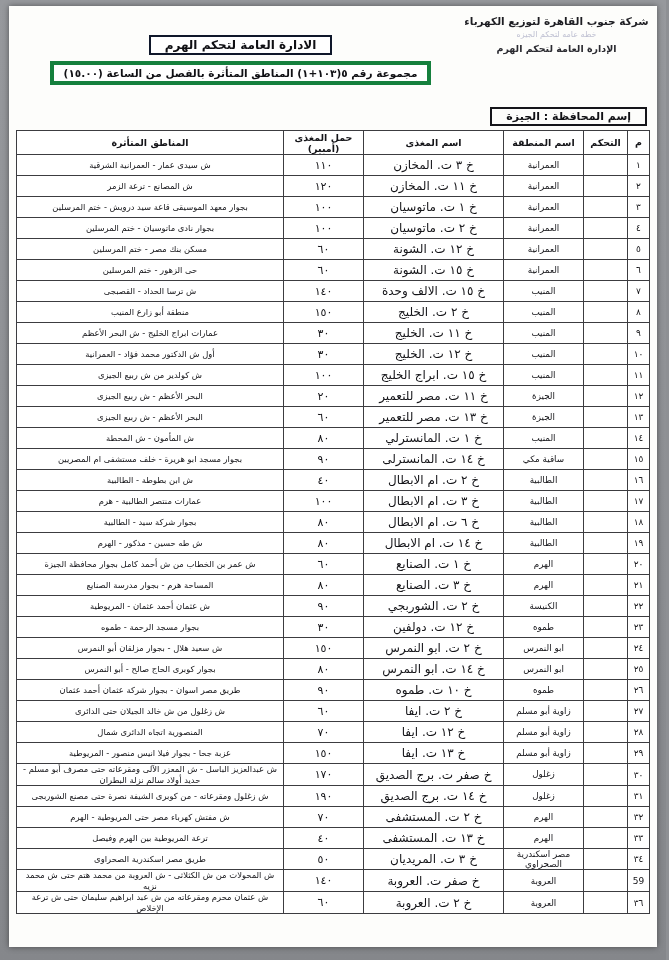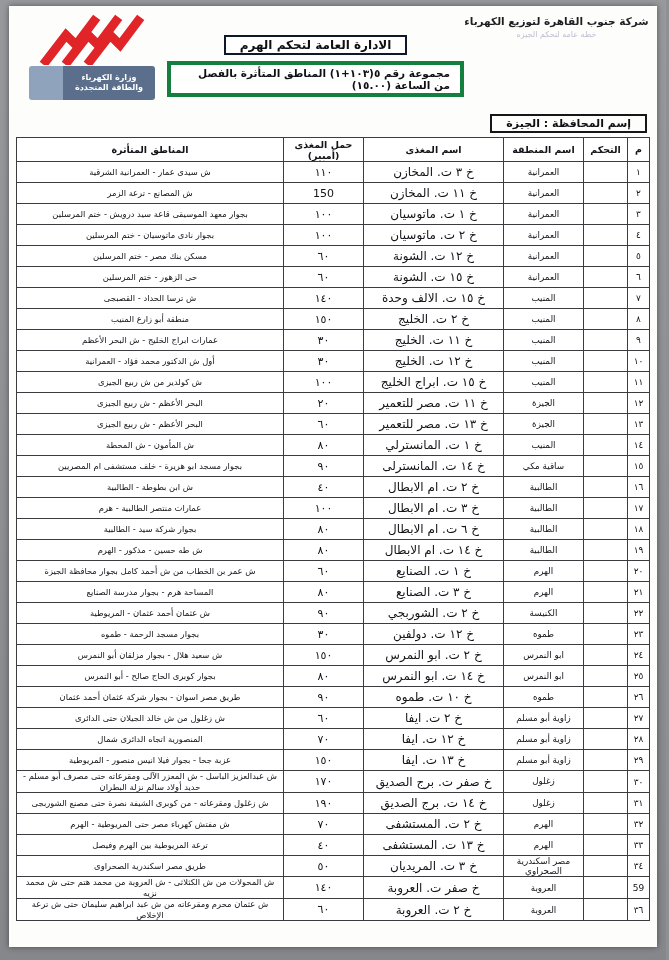--- a/index.html
+++ b/index.html
@@ -18,21 +18,21 @@
   .title-box{border:2px solid #0f172a;padding:1px 14px;font-weight:bold;font-size:12px;color:#101014;background:#fff;}
   .title-box2{border:4px solid #15803d;padding:2px 10px;font-weight:bold;font-size:10.5px;color:#101014;background:#fff;}
   .logo{width:150px;display:flex;flex-direction:column;align-items:center;padding-top:2px;}
   .logo svg{display:block;}
   .logo-band{display:flex;direction:ltr;margin-top:1px;}
   .band-light{width:34px;height:34px;background:#8fa3bd;border-radius:3px 0 0 3px;}
   .band-main{width:92px;height:34px;background:#5b6f8d;border-radius:0 3px 3px 0;color:#fff;
     display:flex;flex-direction:column;justify-content:center;text-align:center;font-size:8px;font-weight:bold;line-height:1.3;}
 
   
-  .gov-row{padding:0 10px 3px;height:22px;margin-top:7px;}
+  .gov-row{padding:0 10px 3px;height:22px;}
   .gov-box{display:inline-block;border:2px solid #15151a;font-weight:bold;font-size:11px;padding:1px 14px;color:#101014;}
 
   
   table{border-collapse:collapse;width:calc(100% - 14px);margin:0 auto;table-layout:fixed;background:#fff;}
   th,td{border:1px solid #3c3c40;text-align:center;vertical-align:middle;padding:0 2px;color:#141418;
     overflow:hidden;word-wrap:break-word;}
   thead th{font-size:9.5px;font-weight:bold;height:23px;}
   td{height:20px;}
   .c-num{font-size:9px;}
   .c-ctrl{font-size:9px;}
@@ -45,45 +45,28 @@
 <body>
 
 <div class="photo">
   <div class="paper">
 
     <div class="hdr">
 
       <div class="company">
         <div class="l1">شركة جنوب القاهرة لتوزيع الكهرباء</div>
         <div class="faint">خطه عامه لتحكم الجيزه</div>
+        <div class="l3">الإدارة العامة لتحكم الهرم</div>
       </div>
 
       <div class="center-titles">
         <div class="title-box">الادارة العامة لتحكم الهرم</div>
         <div class="title-box2">مجموعة رقم ٥(١٠٣+١) المناطق المتأثرة بالفصل من الساعة (١٥.٠٠)</div>
       </div>
 
-      <div class="logo">
-        <span>
-          <svg width="120" height="52" viewBox="0 0 120 52" aria-hidden="true">
-            <g fill="none" stroke="#e02428" stroke-width="9" stroke-linecap="square">
-              <path d="M14,48 L34,22 L44,32 L62,8"></path>
-              <path d="M36,48 L56,22 L66,32 L84,8"></path>
-              <path d="M58,48 L78,22 L88,32 L106,8"></path>
-            </g>
-          </svg>
-        </span>
-        <div class="logo-band">
-          <div class="band-light"></div>
-          <div class="band-main">
-            <div>وزارة الكهرباء</div>
-            <div>والطاقة المتجددة</div>
-          </div>
-        </div>
-      </div>
 
     </div>
 
     <div class="gov-row">
       <span class="gov-box">إسم المحافظة : الجيزة</span>
     </div>
 
     <table>
       <colgroup>
         <col style="width:22px">
@@ -111,21 +94,21 @@
         <td class="c-feeder">خ ٣ ت. المخازن</td>
         <td class="c-load">١١٠</td>
         <td class="c-affected">ش سيدى عمار - العمرانية الشرقية</td>
       </tr>
 
       <tr>
         <td class="c-num">٢</td>
         <td class="c-ctrl"></td>
         <td class="c-area">العمرانية</td>
         <td class="c-feeder">خ ١١ ت. المخازن</td>
-        <td class="c-load">150</td>
+        <td class="c-load">١٢٠</td>
         <td class="c-affected">ش المصانع - ترعة الزمر</td>
       </tr>
 
       <tr>
         <td class="c-num">٣</td>
         <td class="c-ctrl"></td>
         <td class="c-area">العمرانية</td>
         <td class="c-feeder">خ ١ ت. ماتوسيان</td>
         <td class="c-load">١٠٠</td>
         <td class="c-affected">بجوار معهد الموسيقى قاعة سيد درويش - ختم المرسلين</td>

